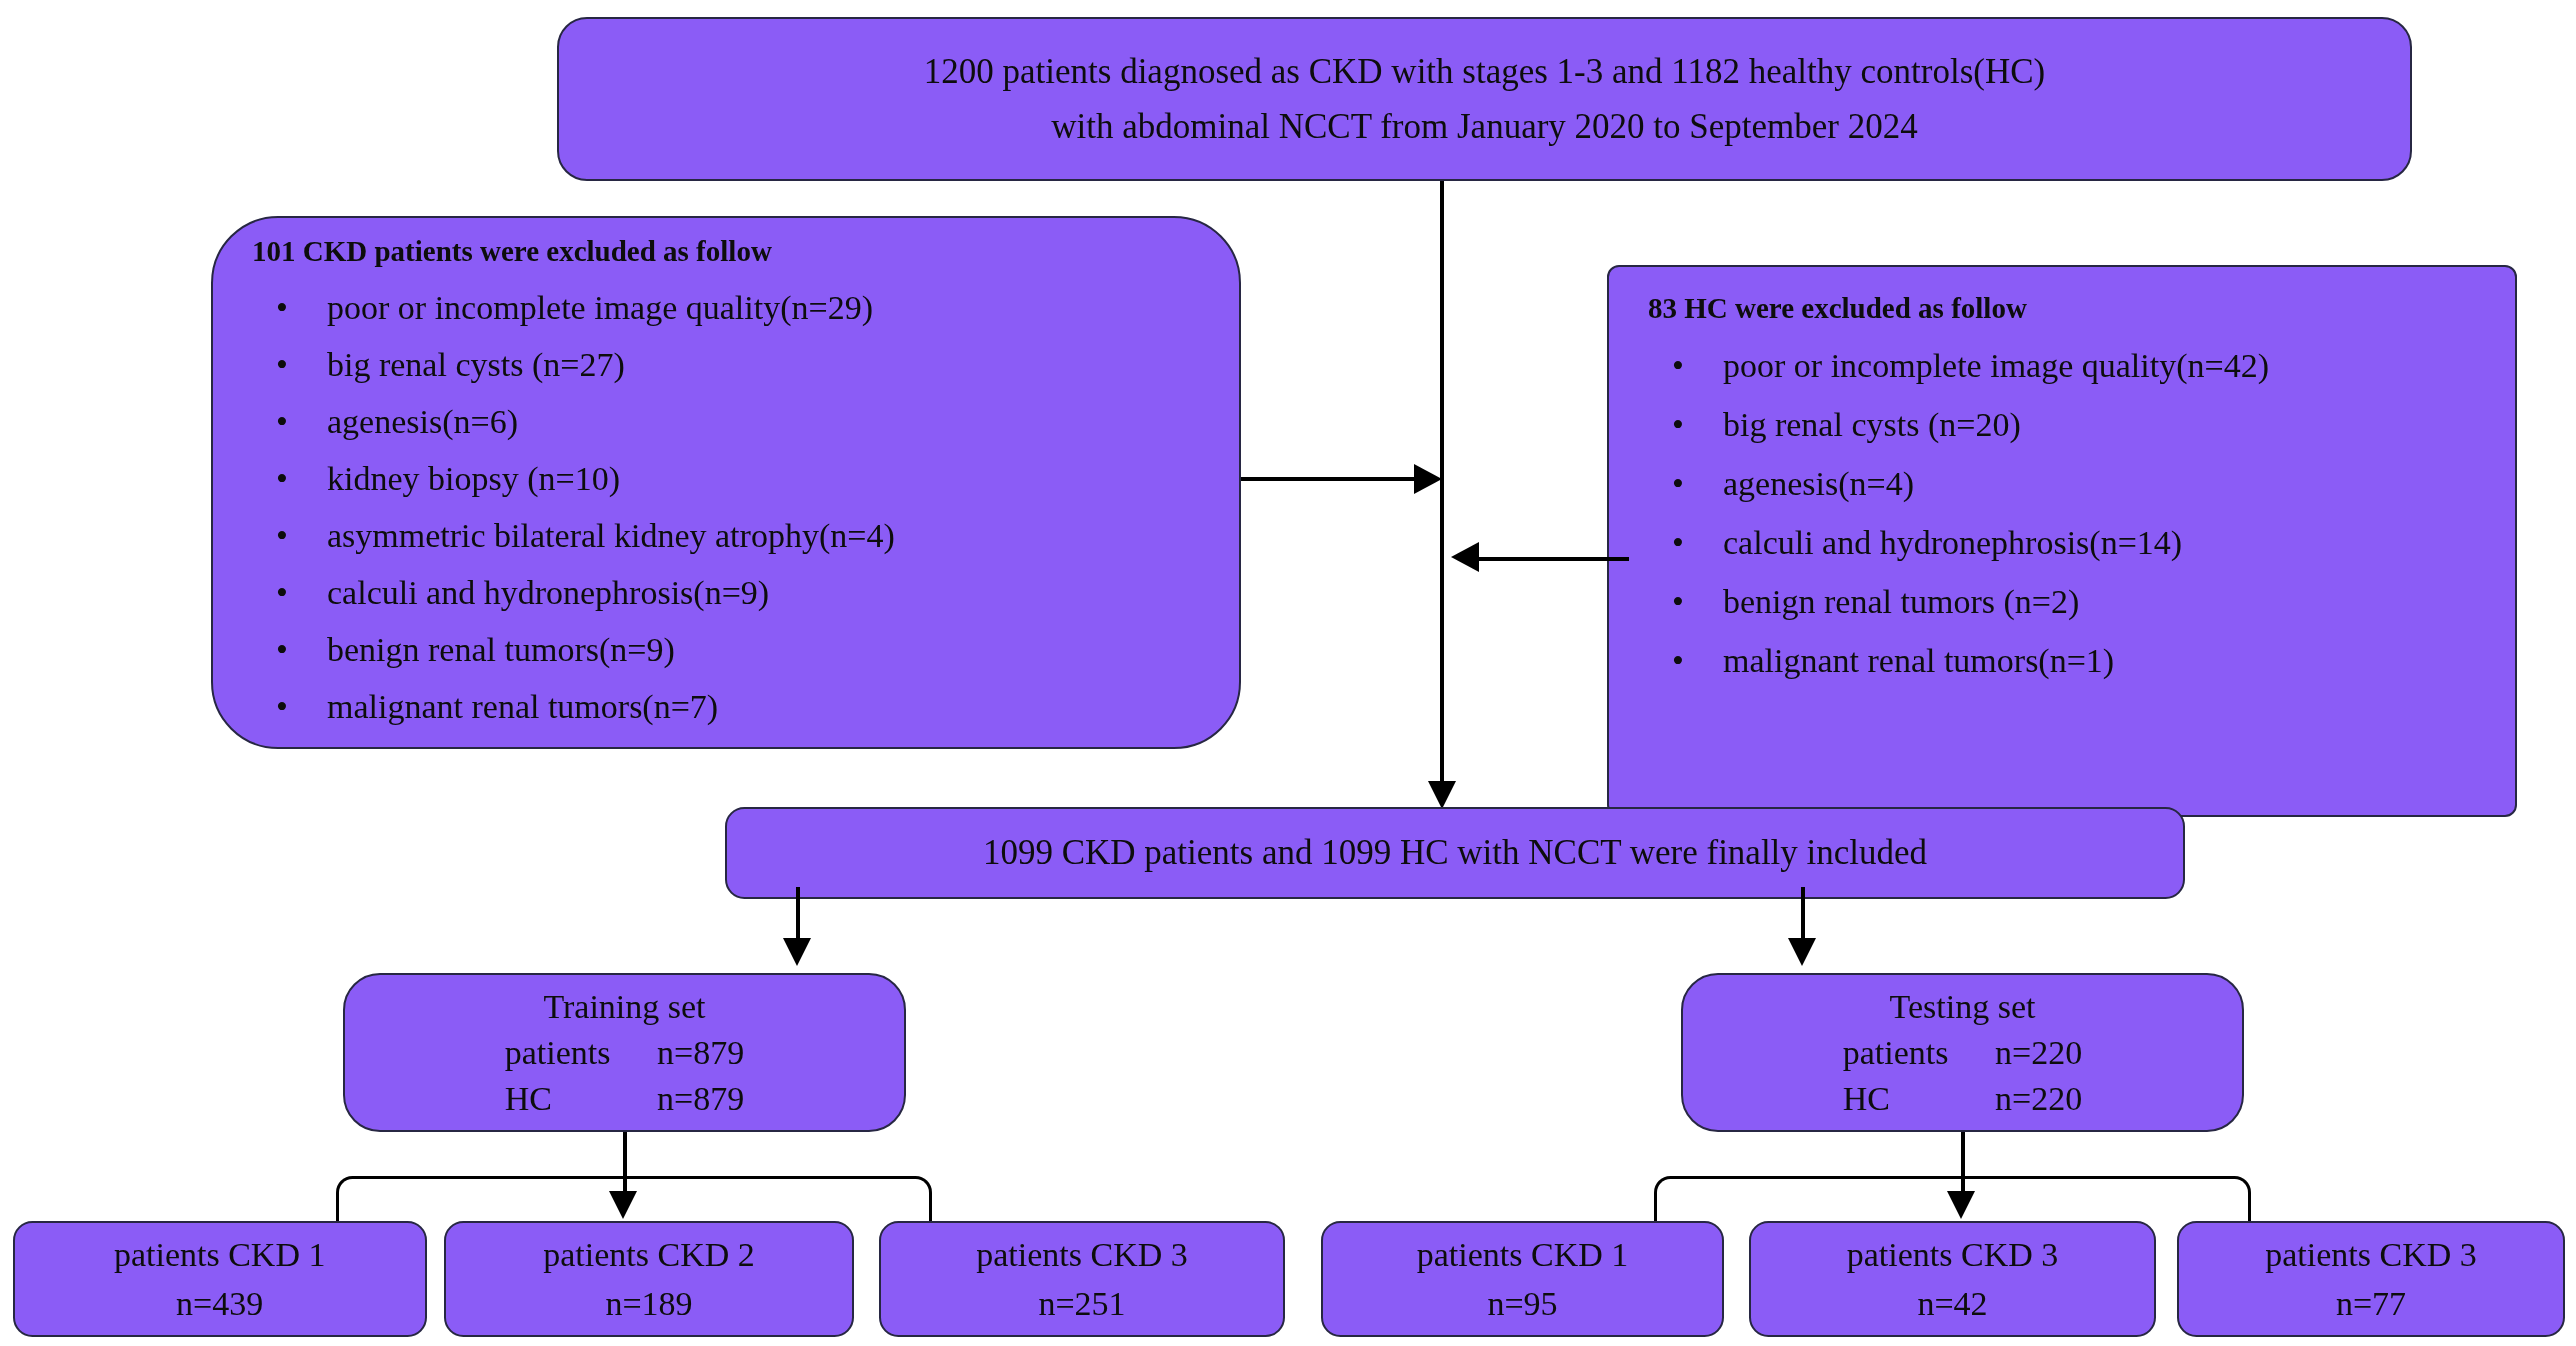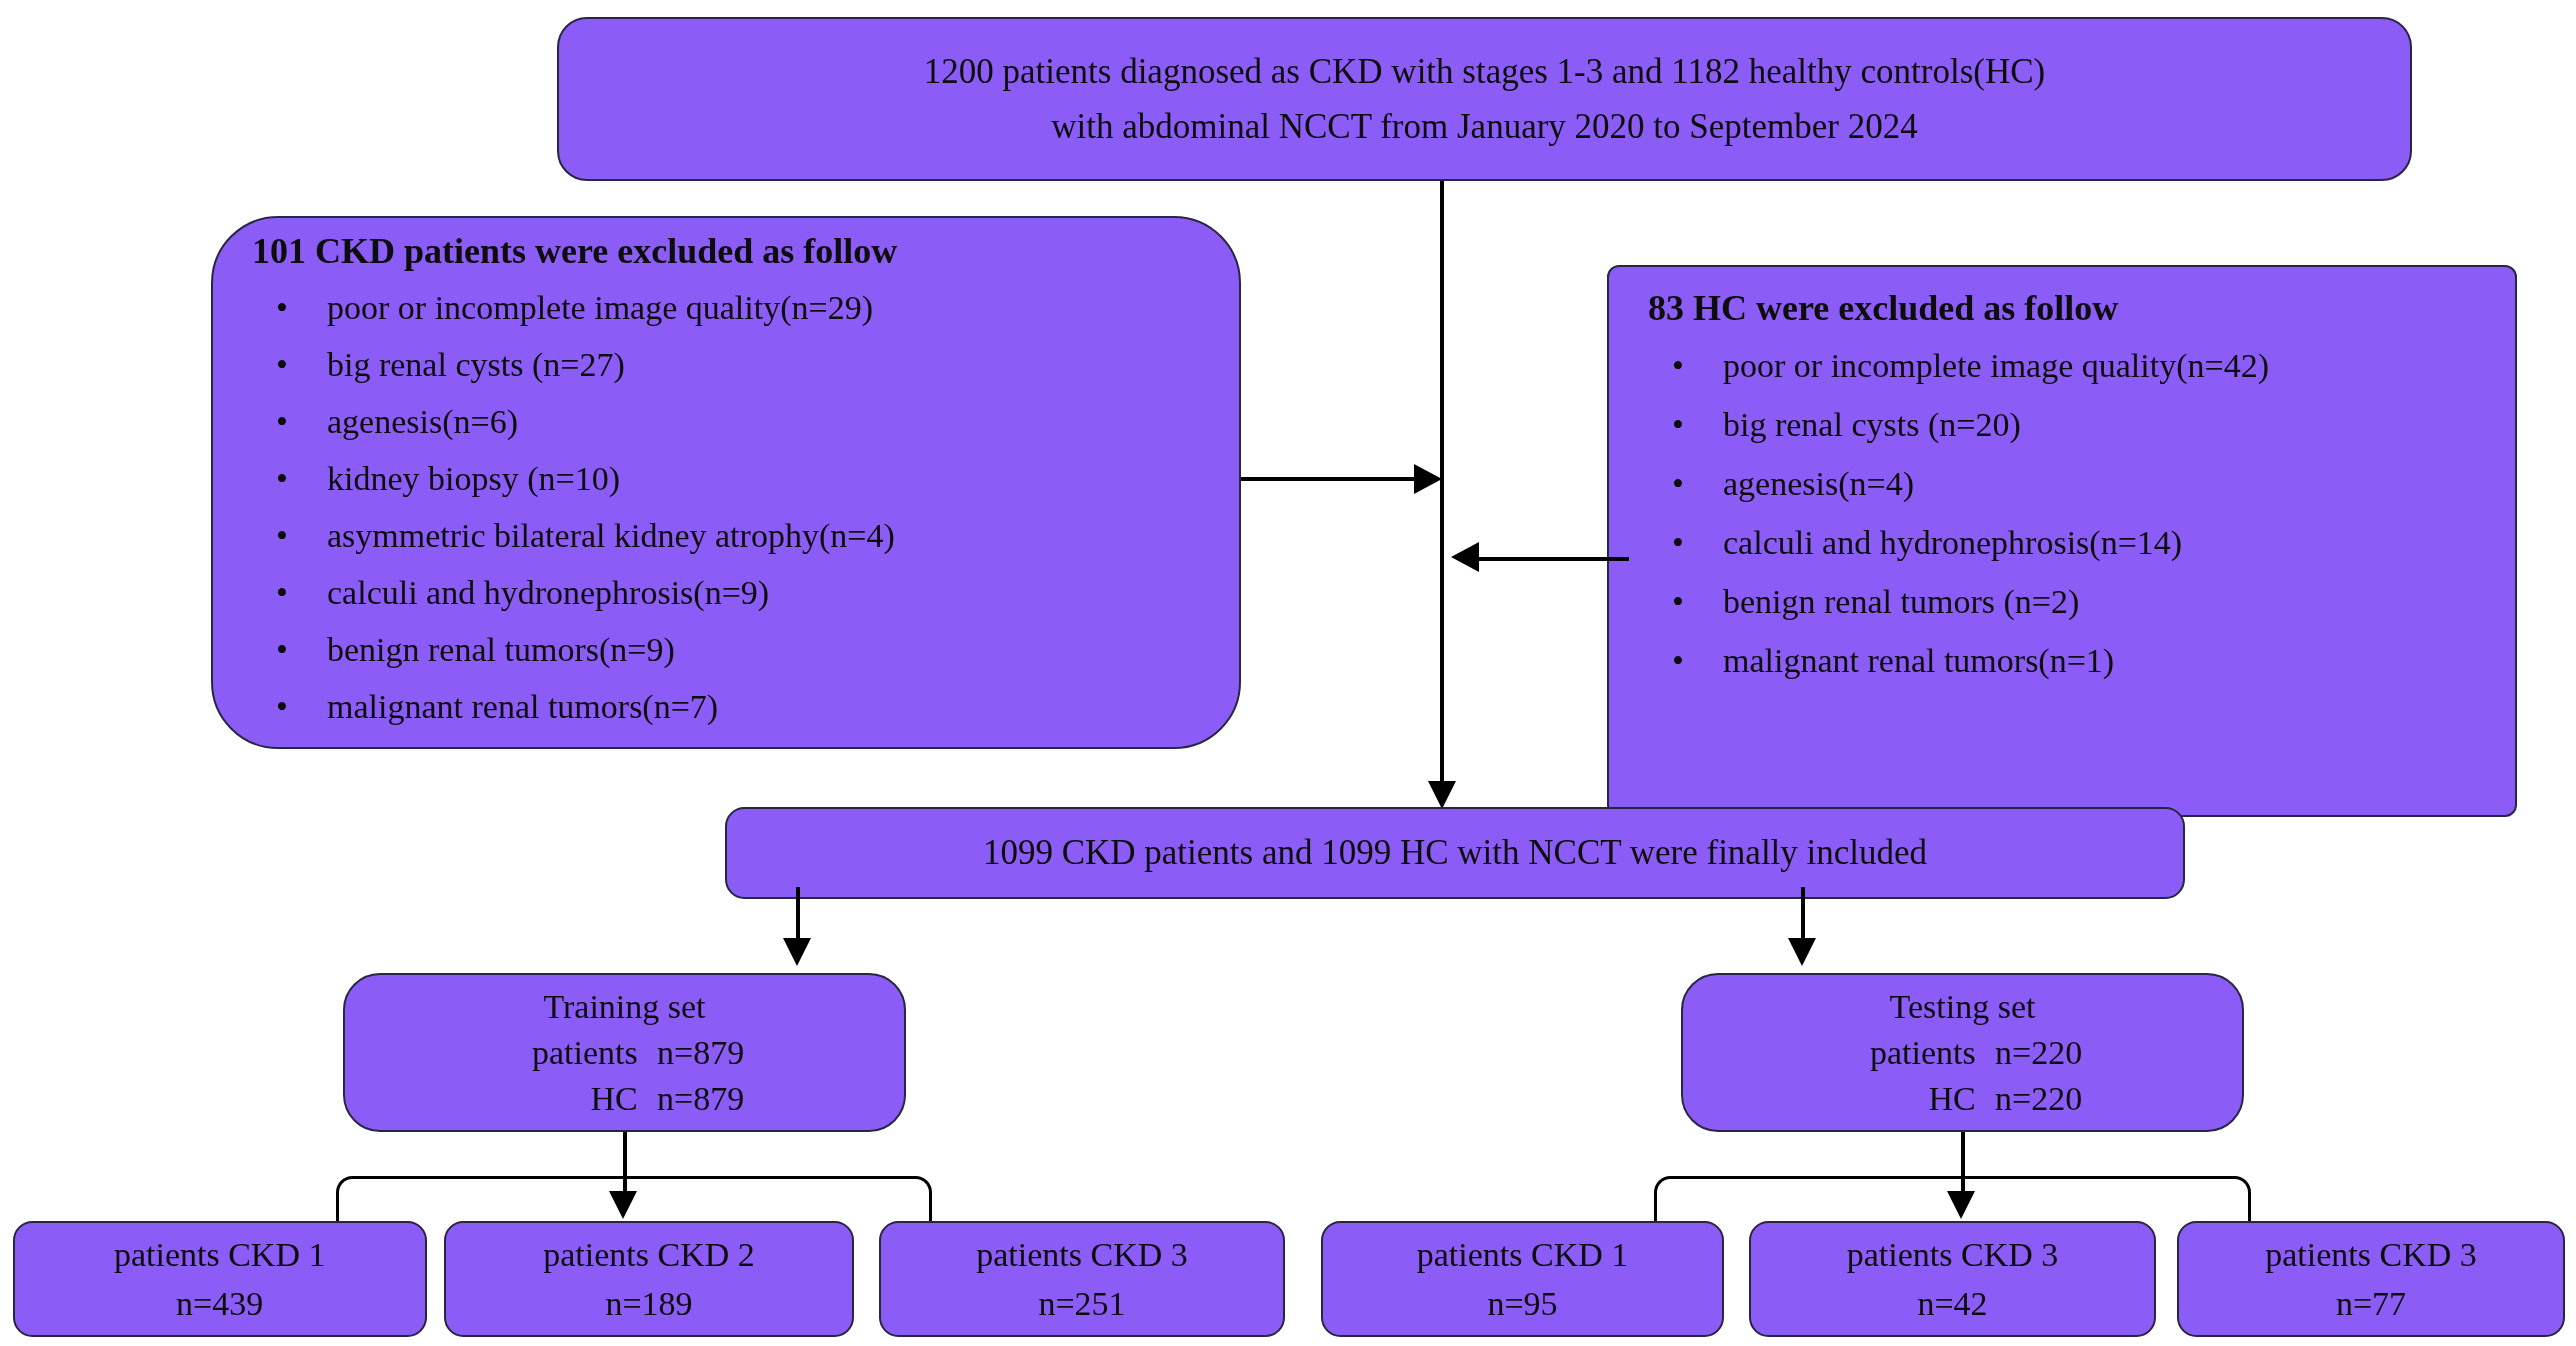--- a/index.html
+++ b/index.html
@@ -25,21 +25,21 @@
     box-sizing:border-box;
   }
   .top-box{
     left:557px;top:17px;width:1855px;height:164px;border-radius:30px;
     display:flex;flex-direction:column;justify-content:center;align-items:center;
     font-size:35px;line-height:55px;text-align:center;
   }
   .excl-box{border-radius:67px 67px 67px 67px;}
   .left-excl{left:211px;top:216px;width:1030px;height:533px;padding:10.4px 22.4px 4.5px 39px;}
   .right-excl{left:1607px;top:265px;width:910px;height:552px;border-radius:12px;padding:18px 19.4px 4.5px 39px;}
-  .excl-title{font-weight:700;font-size:36px;line-height:46px;margin:0;}
+  .excl-title{font-weight:700;font-size:29px;line-height:46px;margin:0;}
   ul.excl-list{list-style:none;margin:4.5px 0 0 0;padding:0;font-size:34px;}
   .left-excl ul.excl-list li{line-height:57px;}
   .right-excl ul.excl-list li{line-height:59px;}
   ul.excl-list li{position:relative;padding-left:75px;white-space:nowrap;}
   ul.excl-list li::before{
     content:"\2022";
     position:absolute;left:24px;top:0;
     font-size:34px;
   }
   .included-box{
@@ -47,21 +47,21 @@
     display:flex;justify-content:center;align-items:center;
     font-size:35px;white-space:nowrap;
   }
   .set-box{
     top:973px;width:563px;height:159px;border-radius:37px;
     display:flex;flex-direction:column;justify-content:center;align-items:center;
     font-size:34px;line-height:46px;
   }
   .training-box{left:343px;}
   .testing-box{left:1681px;}
-  .set-pair{display:grid;grid-template-columns:133px auto;column-gap:19.4px;text-align:right;}
+  .set-pair{display:grid;grid-template-columns:133px auto;column-gap:19.4px;text-align:left;}
   .set-pair span{display:block;}
   .bottom-box{
     top:1221px;height:116px;border-radius:19.4px;
     display:flex;flex-direction:column;justify-content:center;align-items:center;
     font-size:34px;line-height:49px;text-align:center;white-space:nowrap;
   }
   .bb1{left:12.7px;width:414px;}
   .bb2{left:444px;width:410px;}
   .bb3{left:879px;width:406px;}
   .bb4{left:1321px;width:403px;}

